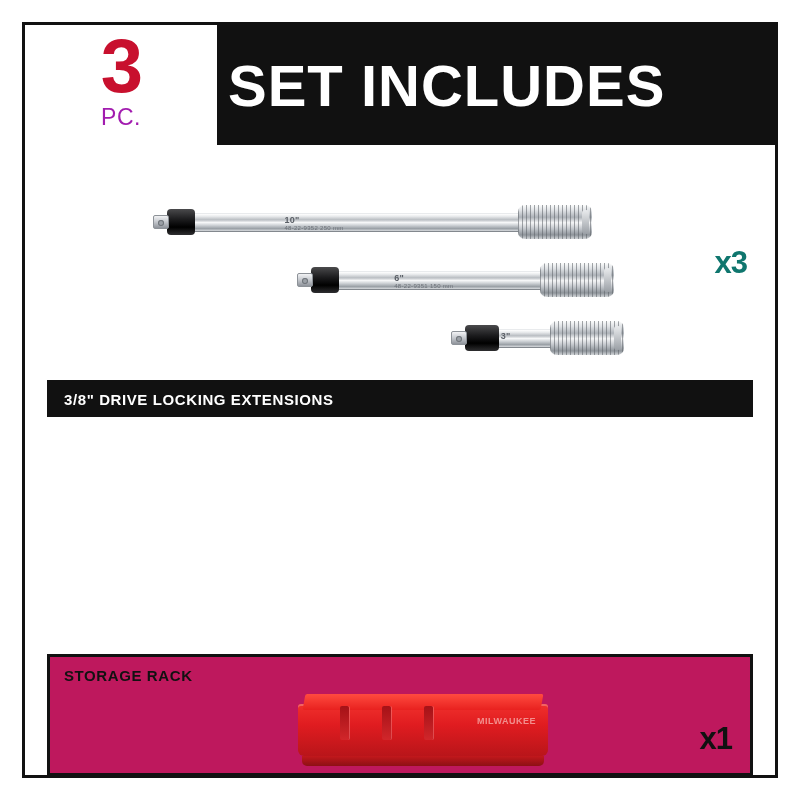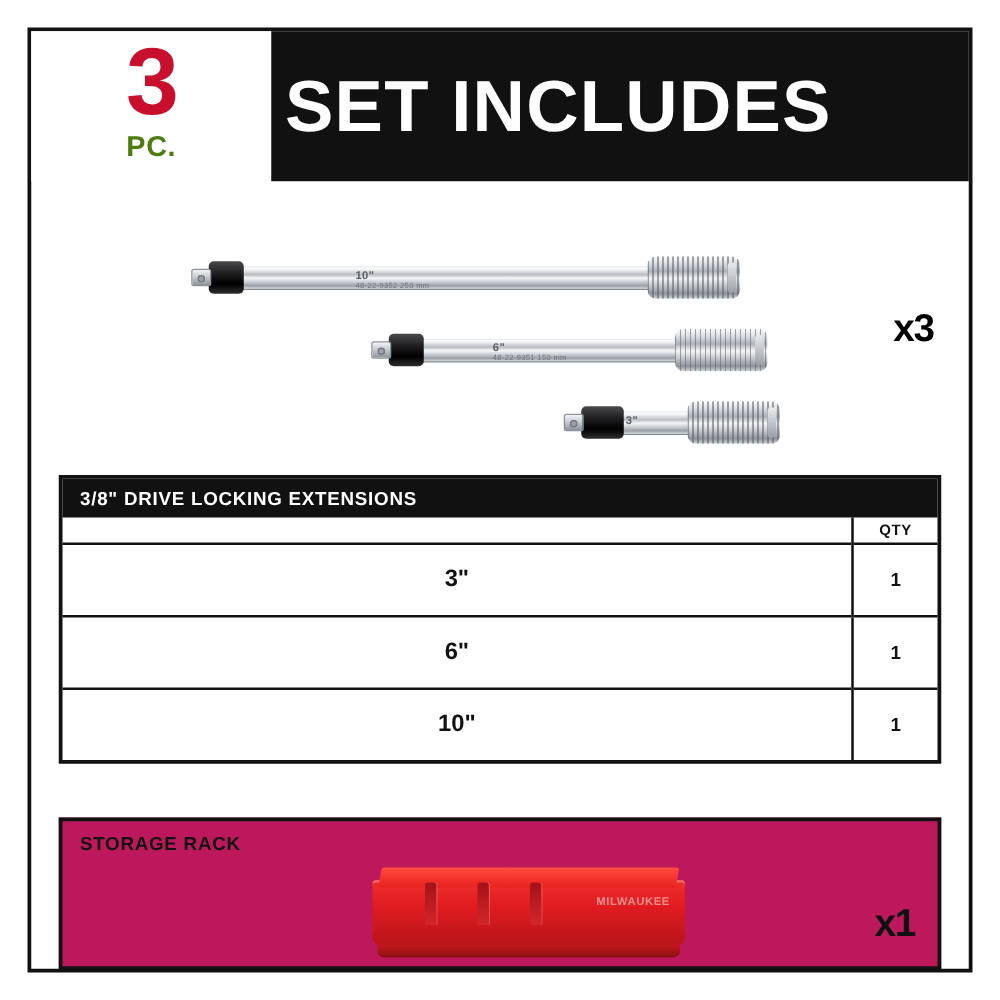--- a/index.html
+++ b/index.html
@@ -41,23 +41,23 @@
   }
   .pc-number {
     color: #c8102e;
     font-size: 76px;
     font-weight: bold;
     line-height: 0.82;
     letter-spacing: -2px;
     font-family: "Liberation Sans", sans-serif;
   }
   .pc-label {
-    color: #4d7c0f;
+    color: #a21caf;
     font-size: 23px;
-    font-weight: bold;
+    font-weight: normal;
     letter-spacing: 0.5px;
     margin-top: 6px;
   }
   .header-bar {
     flex: 1;
     background: #111111;
     display: flex;
     align-items: center;
     padding-left: 11px;
   }
@@ -154,21 +154,21 @@
     right: 3px; top: 5px;
     width: 7px; height: 24px;
     border-radius: 3px;
     background: linear-gradient(180deg,#e9ebed,#9ba0a6);
   }
   .x3 {
     position: absolute;
     right: 28px; top: 100px;
     font-size: 31px;
     font-weight: bold;
-    color: #000000;
+    color: #0f766e;
     letter-spacing: -1px;
   }
 
   
   .table-wrap {
     position: absolute;
     left: 22px; top: 355px;
     width: 706px;
     border: 3px solid #111111;
     background: #ffffff;
@@ -342,40 +342,20 @@
           </div>
         </div>
         <div class="socket" style="width:74px;"></div>
       </div>
 
       <div class="x3">x3</div>
     </div>
 
     <div class="table-wrap">
       <div class="table-title">3/8" DRIVE LOCKING EXTENSIONS</div>
-      <table>
-        <tbody>
-            <tr class="head-row">
-          <th class="blank-head"></th>
-          <th class="qty-head">QTY</th>
-        </tr>
-        <tr>
-          <td class="desc">3"</td>
-          <td class="qty">1</td>
-        </tr>
-        <tr>
-          <td class="desc">6"</td>
-          <td class="qty">1</td>
-        </tr>
-        <tr>
-          <td class="desc">10"</td>
-          <td class="qty">1</td>
-        </tr>
-      </tbody>
-        </table>
     </div>
 
     <div class="rack-box">
       <div class="rack-title">STORAGE RACK</div>
       <div class="rack">
         <div class="rack-body"></div>
         <div class="rack-top"></div>
         <div class="clip c1"></div>
         <div class="clip c2"></div>
         <div class="clip c3"></div>

